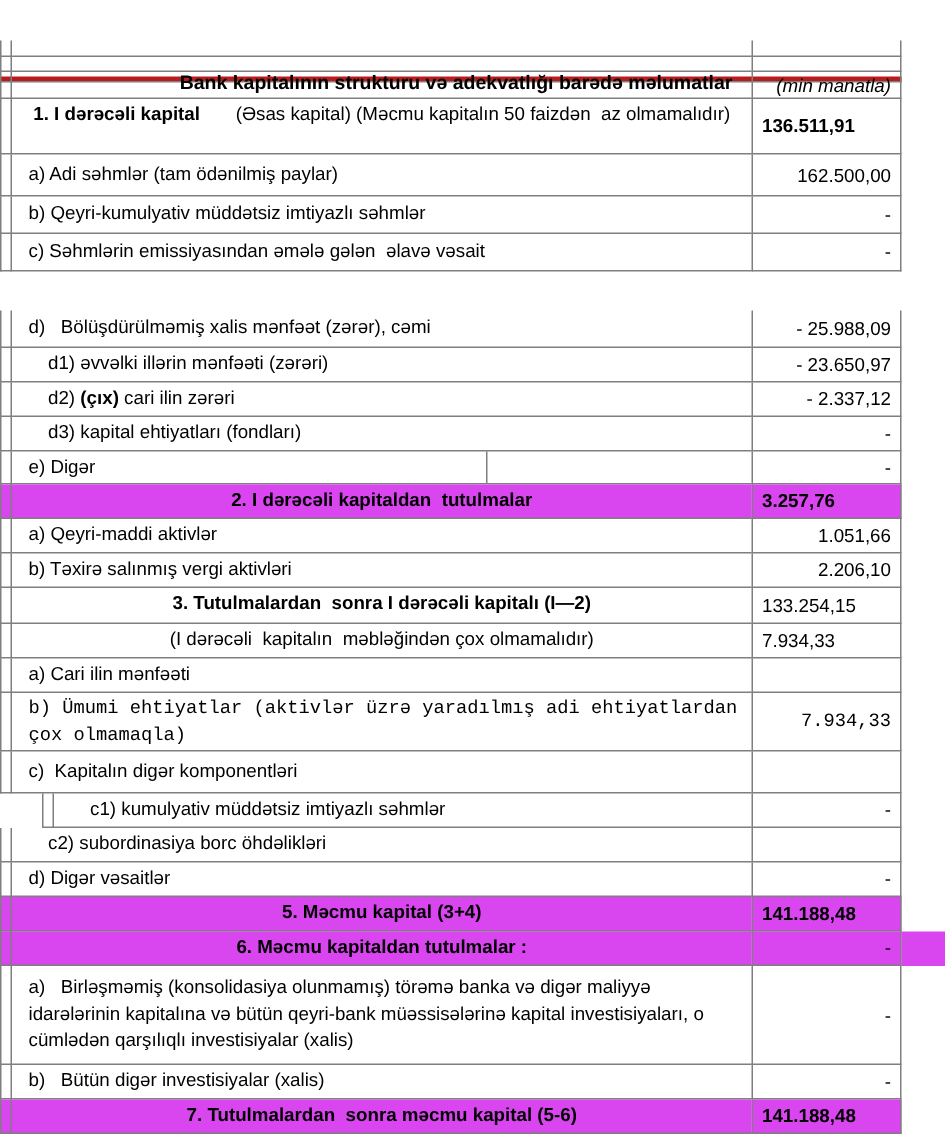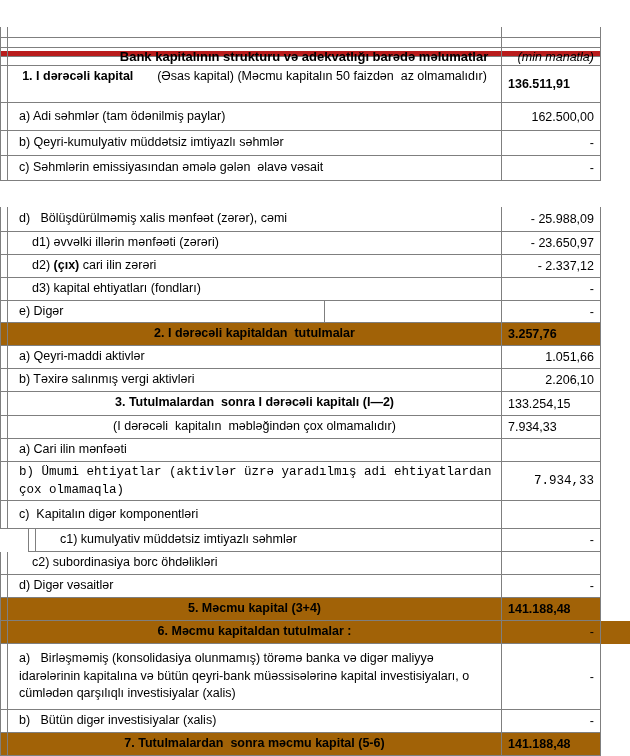--- a/index.html
+++ b/index.html
@@ -30,24 +30,24 @@
   .value {
     width: 100px; flex: none; display: flex; align-items: center;
     justify-content: flex-end;
     border-left: 1px solid #7f7f7f;
     border-right: 1px solid #7f7f7f;
     border-bottom: 1px solid #7f7f7f;
     padding: 0 6px;
   }
   .value.left { justify-content: flex-start; }
   .rmargin { width: 29px; flex: none; }
-  .hl { background: #a16207; }
+  .hl { background: #d946ef; }
   .b { font-weight: bold; }
   .italic { font-style: italic; }
-  .bt { border-top: 5px solid #b91c1c; margin-top: 46px; }
+  .bt { border-top: 3px solid #b91c1c; margin-top: 46px; }
   .title-cell {
     flex: 1; display: flex; align-items: center; justify-content: center;
     font-weight: bold; font-size: 13px;
     border-right: 1px solid #7f7f7f;
     border-bottom: 1px solid #7f7f7f;
   }
   .ind0 { padding-left: 4px; flex-direction: column; }
   .ind1 { padding-left: 11px; }
   .ind2 { padding-left: 24px; }
   .vdiv { position: absolute; left: 64%; top: 0; bottom: 0; width: 1px; background: #7f7f7f; }

